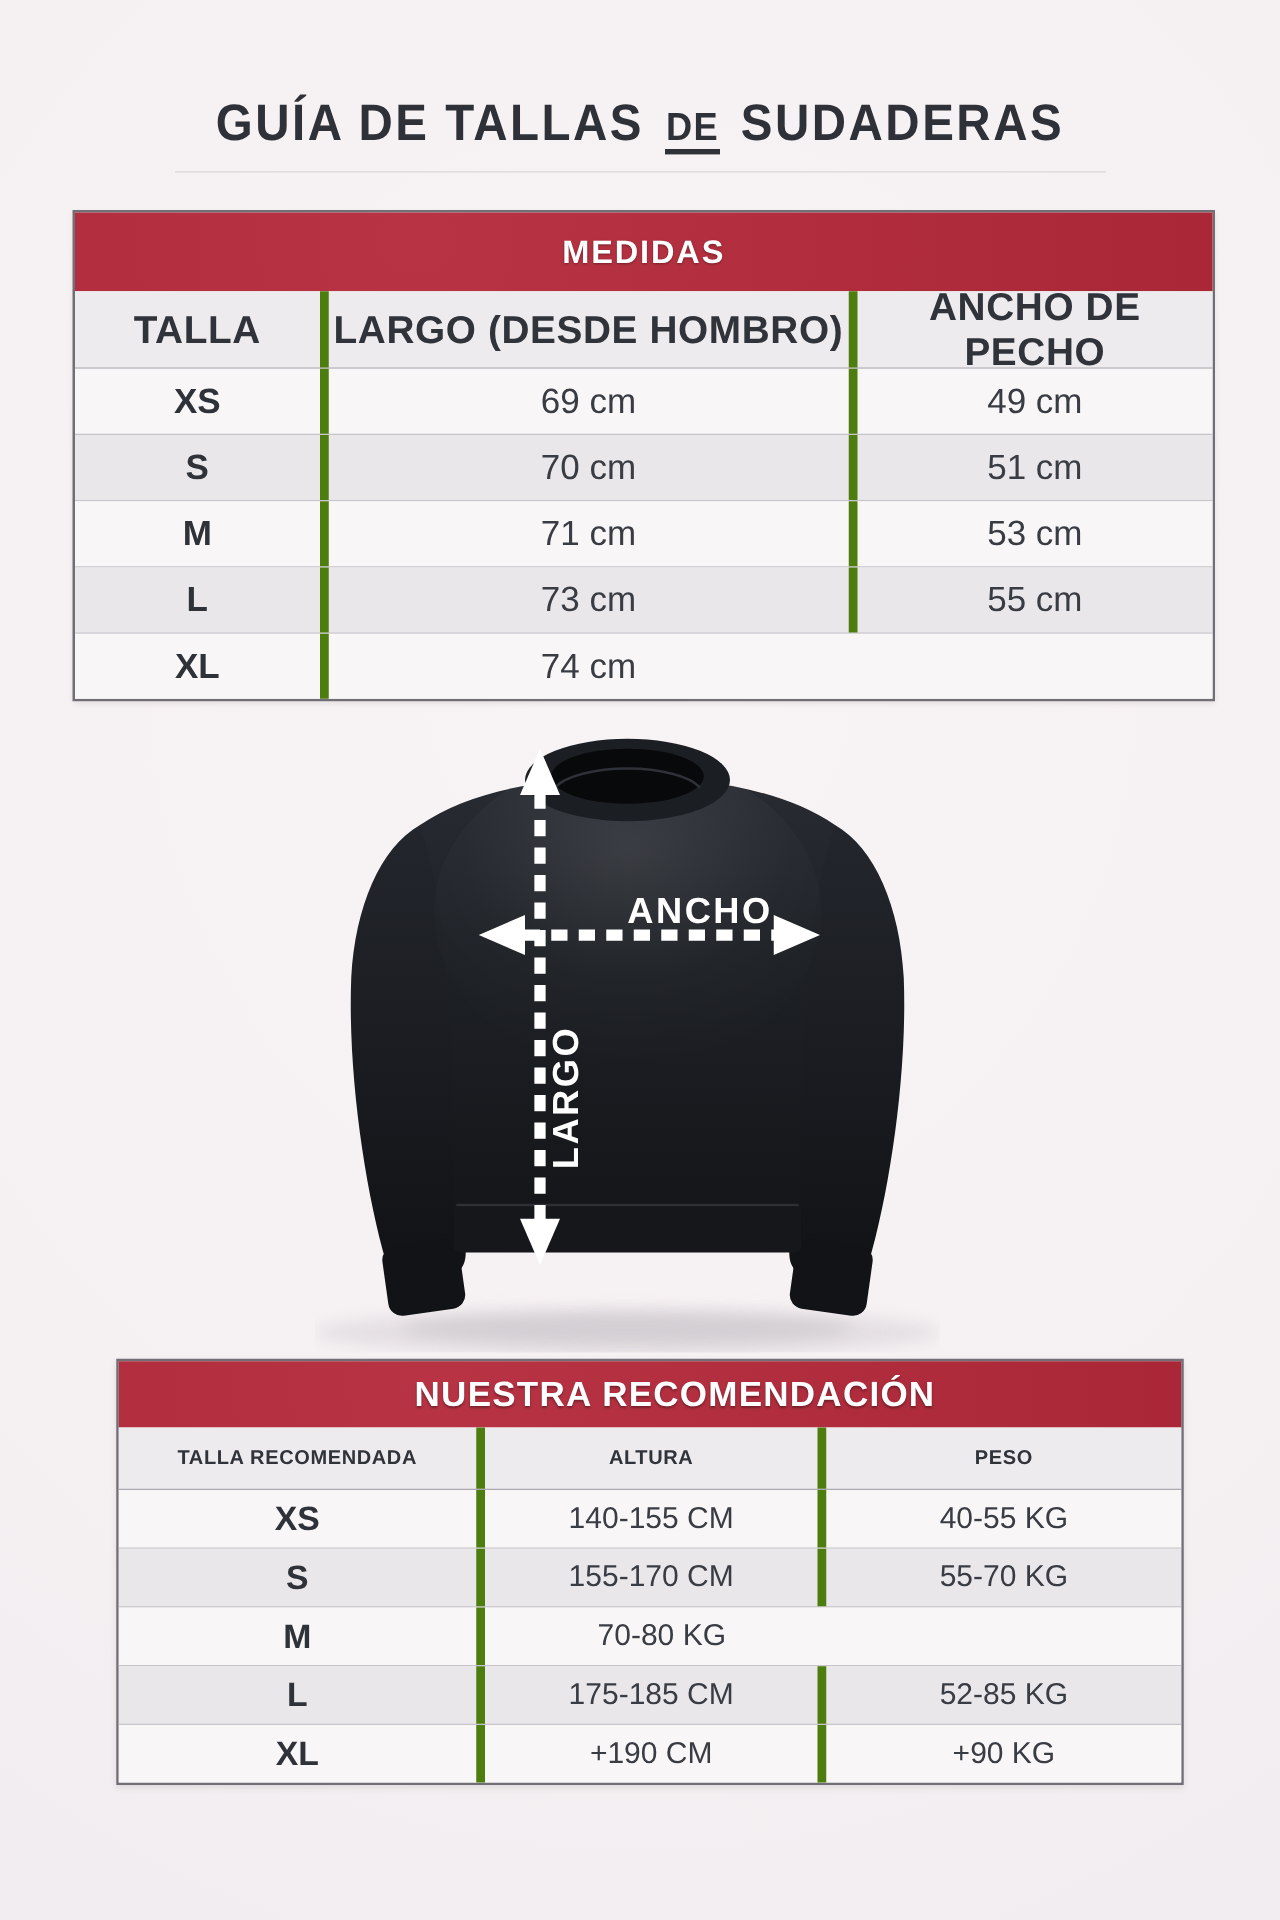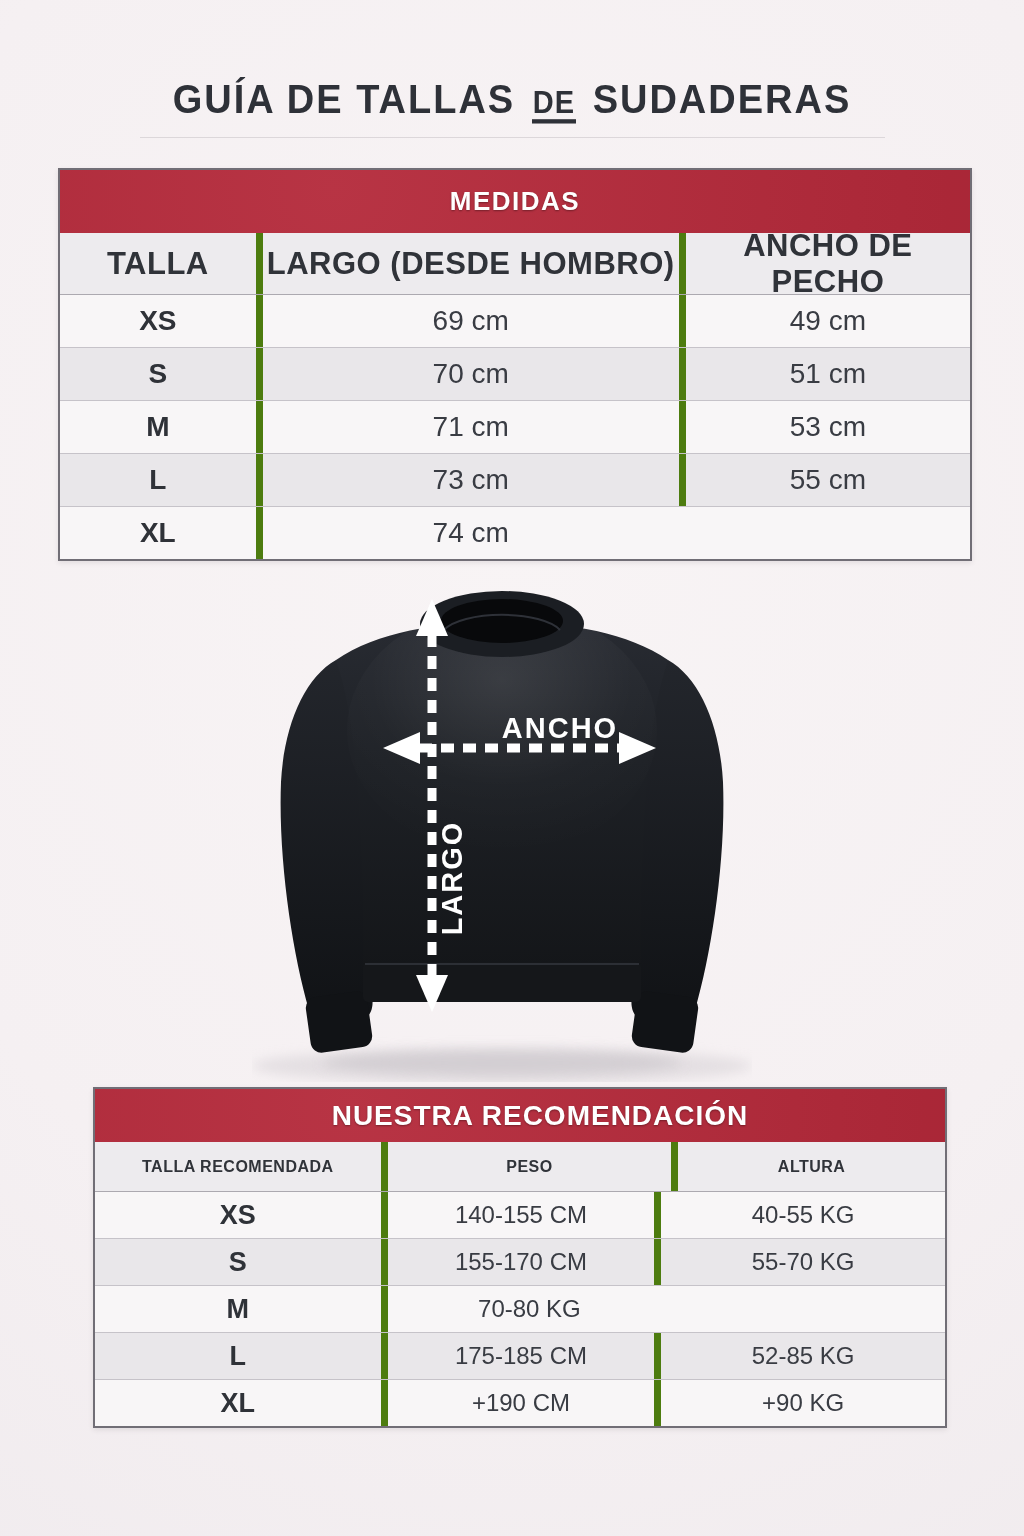--- a/index.html
+++ b/index.html
@@ -171,22 +171,22 @@
     </g>
     <text class="arrow-text" x="308" y="168" text-anchor="middle" font-size="29" letter-spacing="2">ANCHO</text>
     <text class="arrow-text" x="210" y="308" text-anchor="middle" font-size="29" letter-spacing="2" transform="rotate(-90 210 308)">LARGO</text>
   </svg>
 </div>
 
 <div class="sg-table t2">
   <div class="red-header">NUESTRA RECOMENDACIÓN</div>
   <div class="cols">
     <div class="cell c1">TALLA RECOMENDADA</div>
+    <div class="cell c2">ALTURA</div>
     <div class="cell c3">PESO</div>
-    <div class="cell c2">ALTURA</div>
   </div>
   <div class="trow">
     <div class="cell c1 size-cell">XS</div>
     <div class="cell c2">140-155 CM</div>
     <div class="cell c3">40-55 KG</div>
   </div>
   <div class="trow alt">
     <div class="cell c1 size-cell">S</div>
     <div class="cell c2">155-170 CM</div>
     <div class="cell c3">55-70 KG</div>

